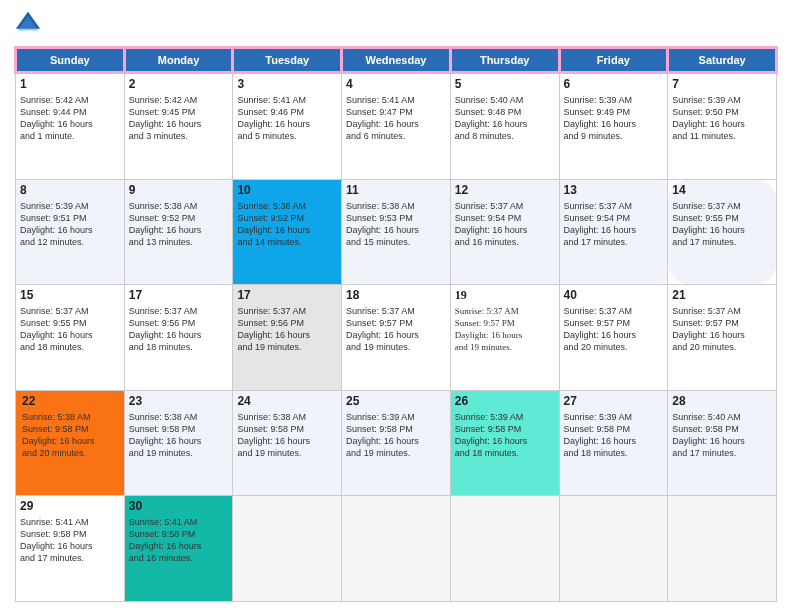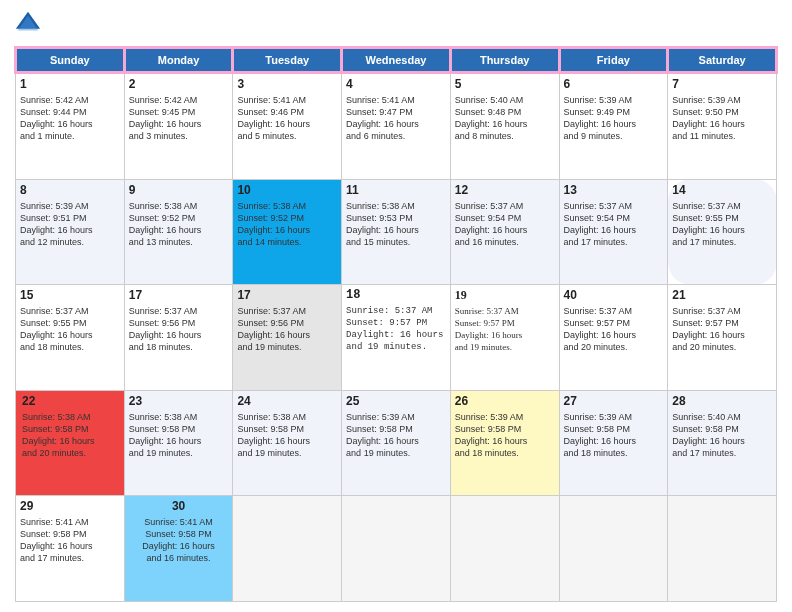--- a/index.html
+++ b/index.html
@@ -259,21 +259,21 @@
 Daylight: 16 hours
 and 18 minutes.</div>
           </td>
           <td style="background: #e5e5e5;">
             <span class="day-num">17</span>
             <div class="day-info" style="white-space: pre-line;">Sunrise: 5:37 AM
 Sunset: 9:56 PM
 Daylight: 16 hours
 and 19 minutes.</div>
           </td>
-          <td style="background: rgb(255, 255, 255); font-family: Liberation Mono, monospace;">
+          <td style="background: rgb(255, 255, 255);">
             <span class="day-num">18</span>
             <div class="day-info" style="white-space: pre-line;">Sunrise: 5:37 AM
 Sunset: 9:57 PM
 Daylight: 16 hours
 and 19 minutes.</div>
           </td>
           <td style="background: rgb(255, 255, 255); font-family: Liberation Serif, serif;">
             <span class="day-num">19</span>
             <div class="day-info" style="white-space: pre-line;">Sunrise: 5:37 AM
 Sunset: 9:57 PM
@@ -289,21 +289,21 @@
           </td>
           <td style="background: rgb(255, 255, 255);">
             <span class="day-num">21</span>
             <div class="day-info" style="white-space: pre-line;">Sunrise: 5:37 AM
 Sunset: 9:57 PM
 Daylight: 16 hours
 and 20 minutes.</div>
           </td>
         </tr>
         <tr>
-          <td style="background: #ef4444; padding-left: 6px;">
+          <td style="background: #f97316; padding-left: 6px;">
             <span class="day-num">22</span>
             <div class="day-info" style="white-space: pre-line;">Sunrise: 5:38 AM
 Sunset: 9:58 PM
 Daylight: 16 hours
 and 20 minutes.</div>
           </td>
           <td style="background: rgb(240, 244, 250); margin-left: 44px;">
             <span class="day-num">23</span>
             <div class="day-info" style="white-space: pre-line;">Sunrise: 5:38 AM
 Sunset: 9:58 PM
@@ -317,21 +317,21 @@
 Daylight: 16 hours
 and 19 minutes.</div>
           </td>
           <td style="background: rgb(240, 244, 250);">
             <span class="day-num">25</span>
             <div class="day-info" style="white-space: pre-line;">Sunrise: 5:39 AM
 Sunset: 9:58 PM
 Daylight: 16 hours
 and 19 minutes.</div>
           </td>
-          <td style="background: #fef9c3;">
+          <td style="background: #5eead4;">
             <span class="day-num">26</span>
             <div class="day-info" style="white-space: pre-line;">Sunrise: 5:39 AM
 Sunset: 9:58 PM
 Daylight: 16 hours
 and 18 minutes.</div>
           </td>
           <td style="background: rgb(240, 244, 250);">
             <span class="day-num">27</span>
             <div class="day-info" style="white-space: pre-line;">Sunrise: 5:39 AM
 Sunset: 9:58 PM
@@ -347,21 +347,21 @@
           </td>
         </tr>
         <tr>
           <td style="background: rgb(255, 255, 255);">
             <span class="day-num">29</span>
             <div class="day-info" style="white-space: pre-line;">Sunrise: 5:41 AM
 Sunset: 9:58 PM
 Daylight: 16 hours
 and 17 minutes.</div>
           </td>
-          <td style="background: #7dd3fc; text-align: center;">
+          <td style="background: #14b8a6;">
             <span class="day-num">30</span>
             <div class="day-info" style="white-space: pre-line;">Sunrise: 5:41 AM
 Sunset: 9:58 PM
 Daylight: 16 hours
 and 16 minutes.</div>
           </td>
           <td class="empty" style="background: rgb(245, 245, 245);"></td>
           <td class="empty" style="background: rgb(245, 245, 245);"></td>
           <td class="empty" style="background: rgb(245, 245, 245);"></td>
           <td class="empty" style="background: rgb(245, 245, 245);"></td>

